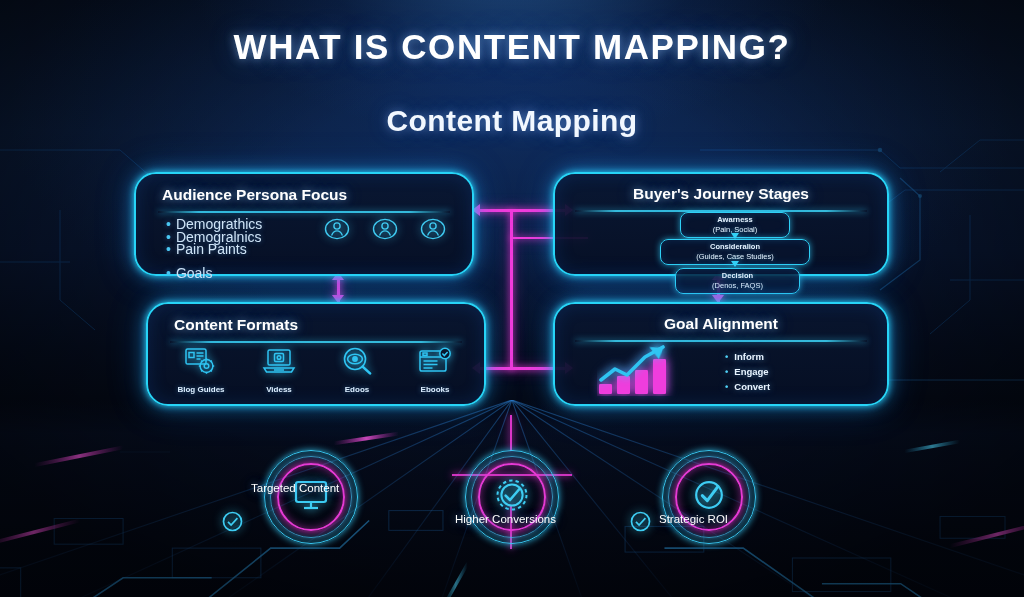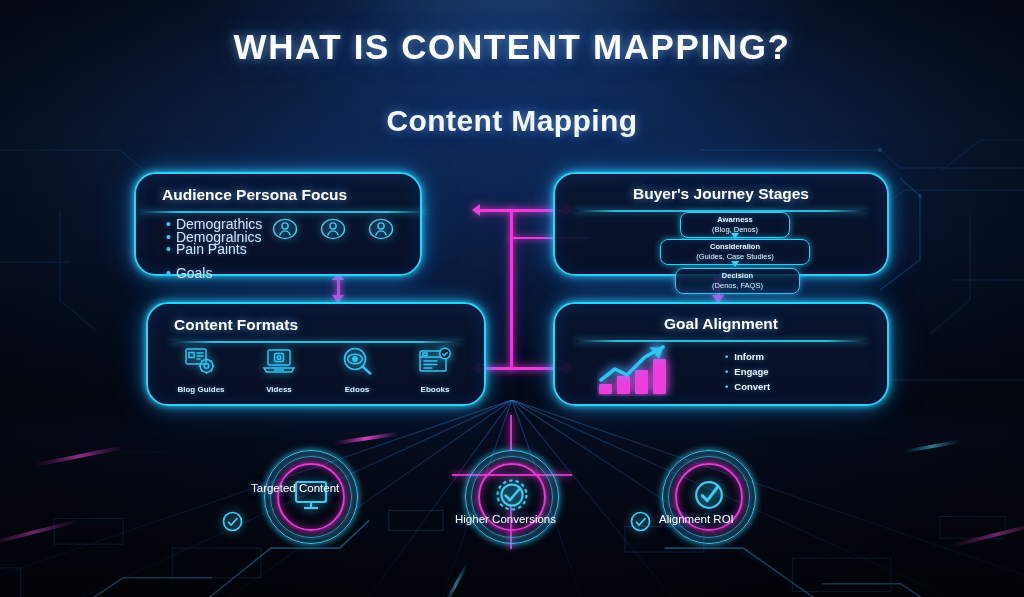--- a/index.html
+++ b/index.html
@@ -63,21 +63,21 @@
     text-align:center; color:#ffffff; font-weight:bold;
     text-shadow:0 0 8px rgba(150,210,255,.6), 0 0 18px rgba(60,150,255,.35);
   }
   .divider {
     height:1.5px; margin:0 auto;
     background:linear-gradient(90deg, rgba(40,200,245,0) 0%, rgba(60,215,250,.85) 14%, rgba(60,215,250,.85) 86%, rgba(40,200,245,0) 100%);
     box-shadow:0 0 6px rgba(50,200,245,.7);
   }
 
   
-  #card-audience { left:134px; top:172px; width:288px; height:104px; }
+  #card-audience { left:134px; top:172px; width:340px; height:104px; }
   #card-audience .card-title { font-size:15.5px; margin-top:12px; text-align:left; padding-left:26px; }
   #card-audience .divider { width:292px; margin-top:7px; }
   .bullets {
     position:absolute; left:30px; top:44px;
     font-size:14px; line-height:12.5px; color:#cfe4f7;
     text-shadow:0 0 5px rgba(90,170,240,.5);
   }
   .bullets .b { white-space:nowrap; }
   .bullets .b::before { content:"\2022"; color:#49c6f2; margin-right:5px; }
   .bullets .gap { height:11px; }
@@ -327,21 +327,21 @@
     </div>
   </div>
 
   <div class="card" id="card-journey">
     <div class="card-title">Buyer's Journey Stages</div>
     <div class="divider"></div>
 
     <div class="stage-stack">
       <div class="stage" id="stage-awareness">
         <span class="sn">Awarness</span>
-        <span>(Blog, Denos)</span>
+        <span>(Pain, Social)</span>
       </div>
       <div class="stage-arrow" id="sa1"></div>
 
       <div class="stage" id="stage-consideration">
         <span class="sn">Consideralion</span>
         <span>(Guides, Case Studies)</span>
       </div>
       <div class="stage-arrow" id="sa2"></div>
 
       <div class="stage" id="stage-decision">
@@ -491,15 +491,15 @@
         </svg>
       </div>
     </div>
   </div>
   <span class="check-ico" style="left:630px; top:511px;">
     <svg width="21" height="21" viewBox="0 0 21 21" fill="none" stroke="#3ecdf3" stroke-width="1.7" style="filter:drop-shadow(0 0 5px rgba(60,205,243,.9));">
       <circle cx="10.5" cy="10.5" r="9"></circle>
       <path d="M6 10.8l3.1 3.2L15.4 7.2"></path>
     </svg>
   </span>
-  <div class="badge-label" style="left:659px; top:513px;">Alignment ROI</div>
+  <div class="badge-label" style="left:659px; top:513px;">Strategic ROI</div>
 
 </div>
 
 </body></html>

